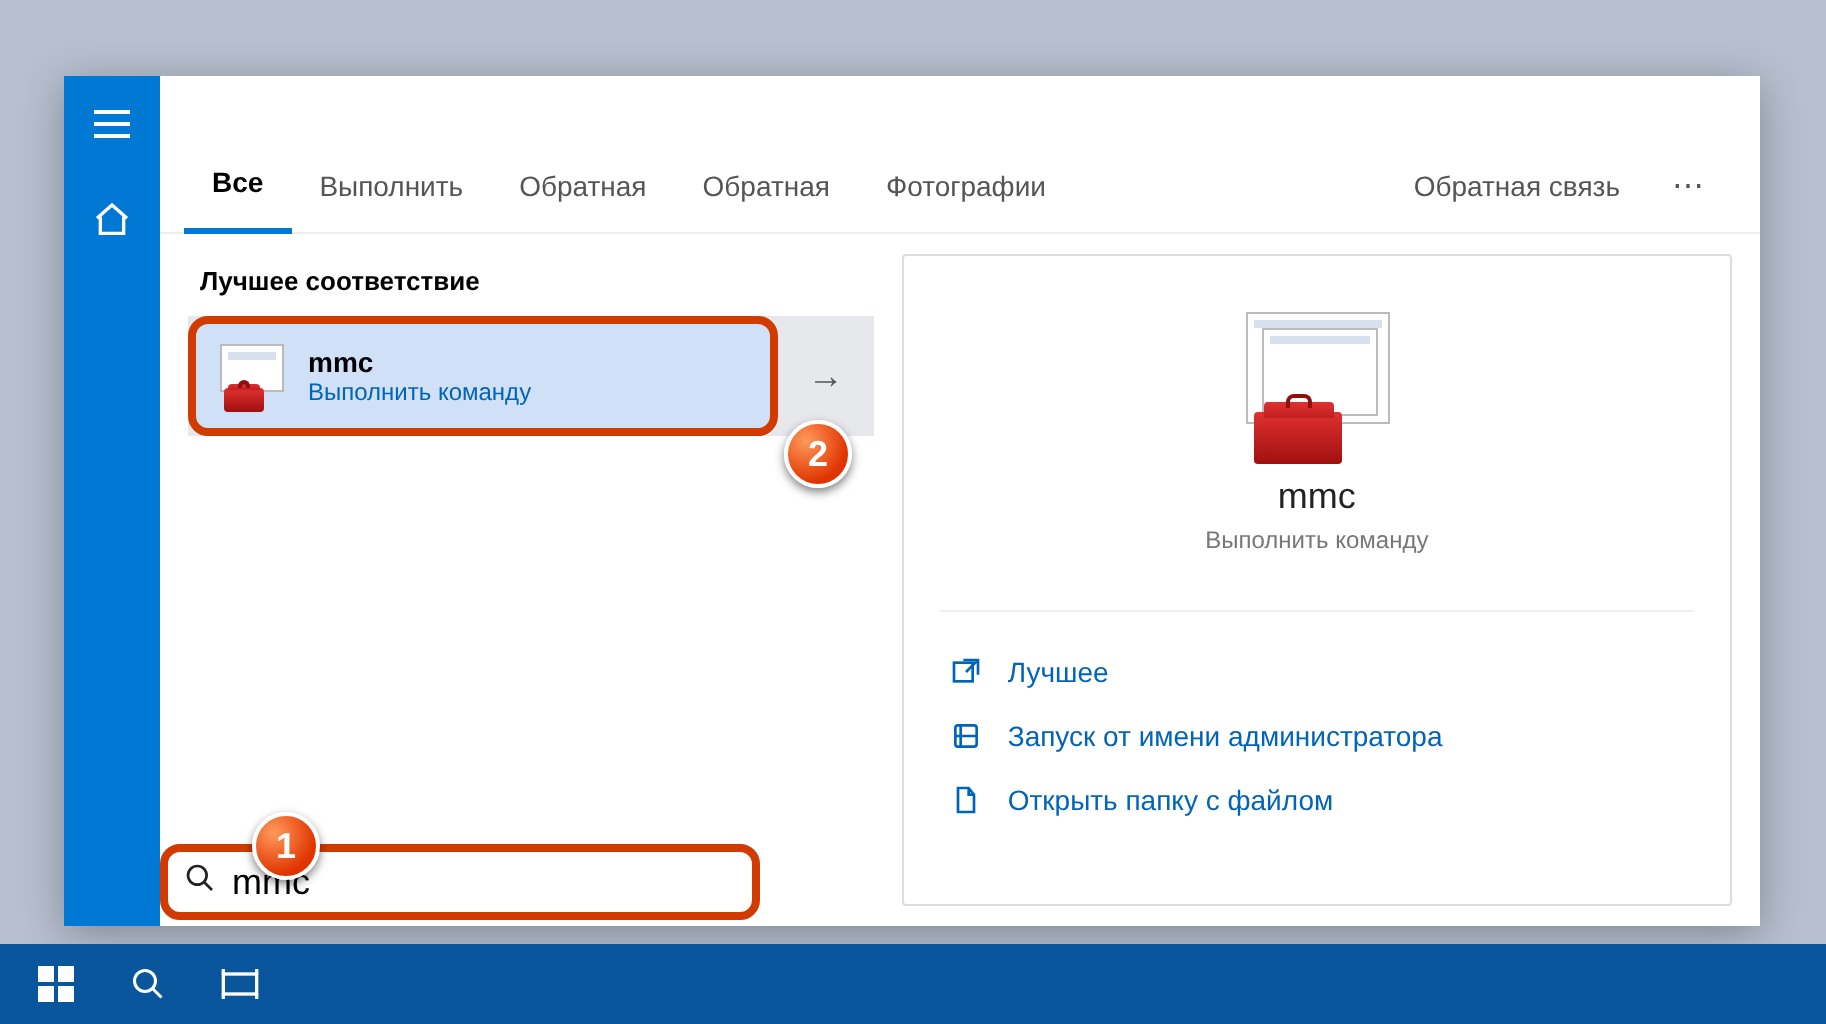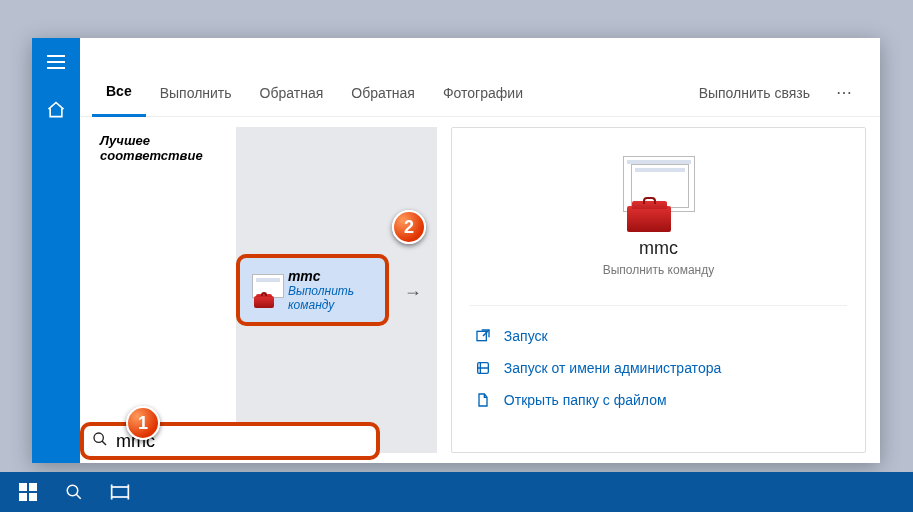--- a/index.html
+++ b/index.html
@@ -11,21 +11,21 @@
   .hamburger span { width: 18px; height: 2px; background: #fff; }
   .main { flex: 1; display: flex; flex-direction: column; }
   .tabs { height: 48px; display: flex; align-items: center; padding: 0 12px; border-bottom: 1px solid #eee; font-size: 14px; color: #555; margin-top: 31px; }
   .tab { padding: 0 14px; height: 48px; display: flex; align-items: center; cursor: pointer; }
   .tab.active { font-weight: 600; color: #000; border-bottom: 3px solid #0078d4; }
   .tab-chevron { margin-left: 4px; font-size: 10px; }
   .spacer { flex: 1; }
   .feedback { padding: 0 12px; color: #555; cursor: pointer; font-size: 14px;}
   .more { padding: 0 14px; color: #555; letter-spacing: 2px; cursor: pointer; font-size: 16px;}
   .content { flex: 1; display: flex; padding: 10px 14px; gap: 14px; }
-  .left { flex: 1; display: flex; flex-direction: row; font-style: italic; }
+  .left { flex: 1; display: flex; flex-direction: column; }
   .section-title { font-size: 13px; font-weight: 600; color: #000; padding: 6px 6px 10px; }
   .result-wrap { position: relative; display: flex; align-items: center; background: #e6e8ec;}
   .result { flex:1; display: flex; align-items: center; padding: 10px 12px; background: #cfe0f7; cursor: pointer; gap: 12px; border: 4px solid #d23b00; border-radius: 10px; position: relative; }
   .arrow-btn { width: 48px; align-self: stretch; display: flex; align-items: center; justify-content: center; color: #555; cursor: pointer; font-size: 18px; }
   .result-icon { width: 32px; height: 32px; position: relative; }
   .result-text .title { font-weight: 600; font-size: 14px; color: #000; }
   .result-text .sub { font-size: 12px; color: #0064b8; }
   .right { flex: 1.1; border: 1px solid #ddd; border-radius: 2px; padding: 18px; display: flex; flex-direction: column; }
   .detail-head { display: flex; flex-direction: column; align-items: center; padding: 10px 0 18px; }
   .big-icon { width: 82px; height: 72px; position: relative; margin-bottom: 10px; }
@@ -70,21 +70,21 @@
     </div>
   </div>
   <div class="main">
     <div class="tabs">
       <div class="tab active">Все</div>
       <div class="tab">Выполнить</div>
       <div class="tab">Обратная</div>
       <div class="tab">Обратная</div>
       <div class="tab">Фотографии</div>
       <div class="spacer"></div>
-      <div class="feedback">Выполнить связь</div>
+      <div class="feedback">Обратная связь</div>
       <div class="more">⋯</div>
     </div>
     <div class="content">
       <div class="left">
         <div class="section-title">Лучшее соответствие</div>
         <div class="result-wrap">
           <div class="result">
             <div class="result-icon toolbox-app" style="position:relative;">
               <div class="app-window" style="top:0;left:0;width:32px;height:24px;"></div>
               <div class="toolbox" style="bottom:-2px;left:2px;width:20px;height:12px;"></div>
@@ -111,21 +111,21 @@
         </div>
         <hr class="divider">
         <div class="action">
           <span class="ico">
             <svg width="16" height="16" viewBox="0 0 24 24" fill="none" stroke="#0064b8" stroke-width="2">
                 <rect x="3" y="5" width="14" height="14"></rect>
                 <path d="M10 3h11v11"></path>
                 <path d="M21 3l-9 9"></path>
               </svg>
           </span>
-          <span>Запуск</span>
+          <span>Лучшее</span>
         </div>
         <div class="action">
           <span class="ico">
             <svg width="16" height="16" viewBox="0 0 24 24" fill="none" stroke="#0064b8" stroke-width="2">
                 <rect x="4" y="4" width="16" height="16" rx="2"></rect>
                 <path d="M8 4v16M4 12h16"></path>
               </svg>
           </span>
           <span>Запуск от имени администратора</span>
         </div>

